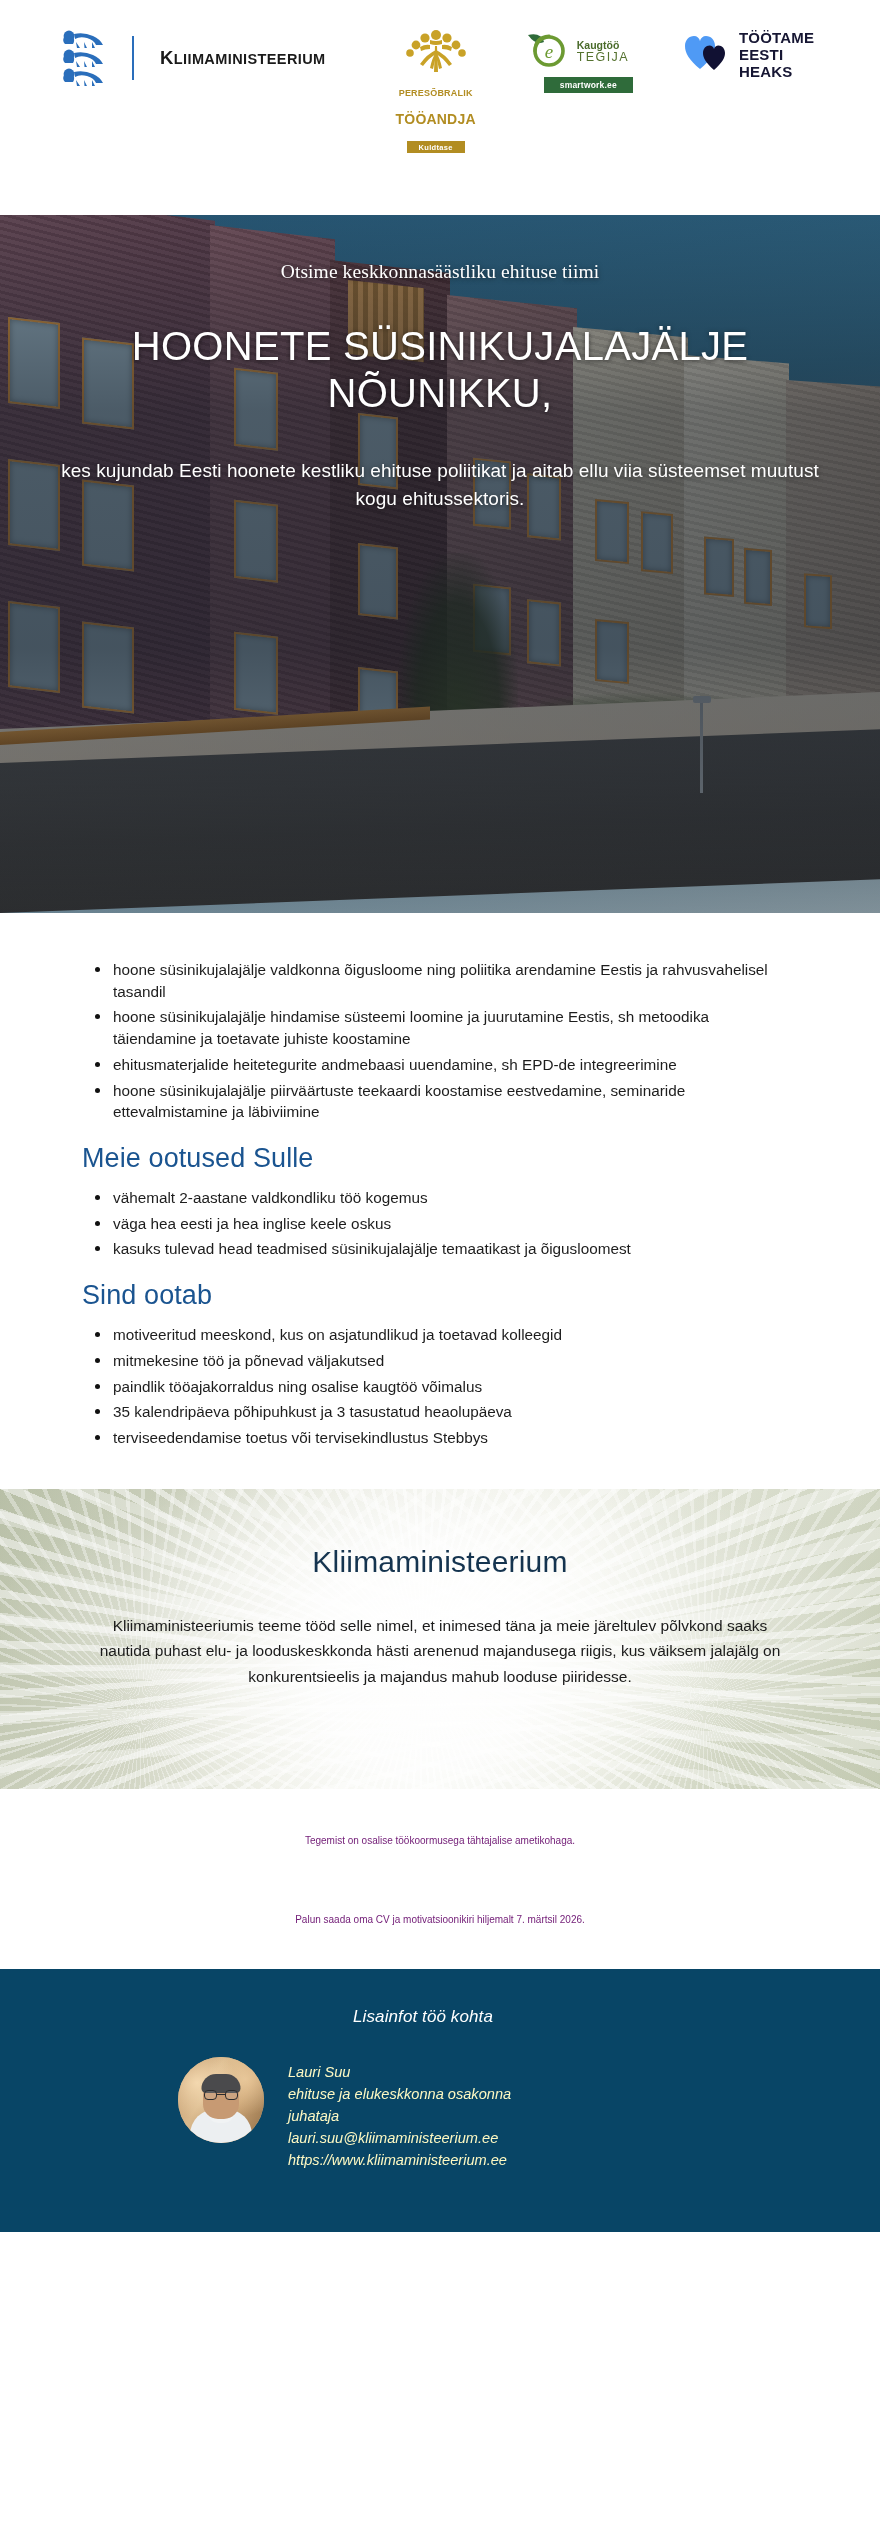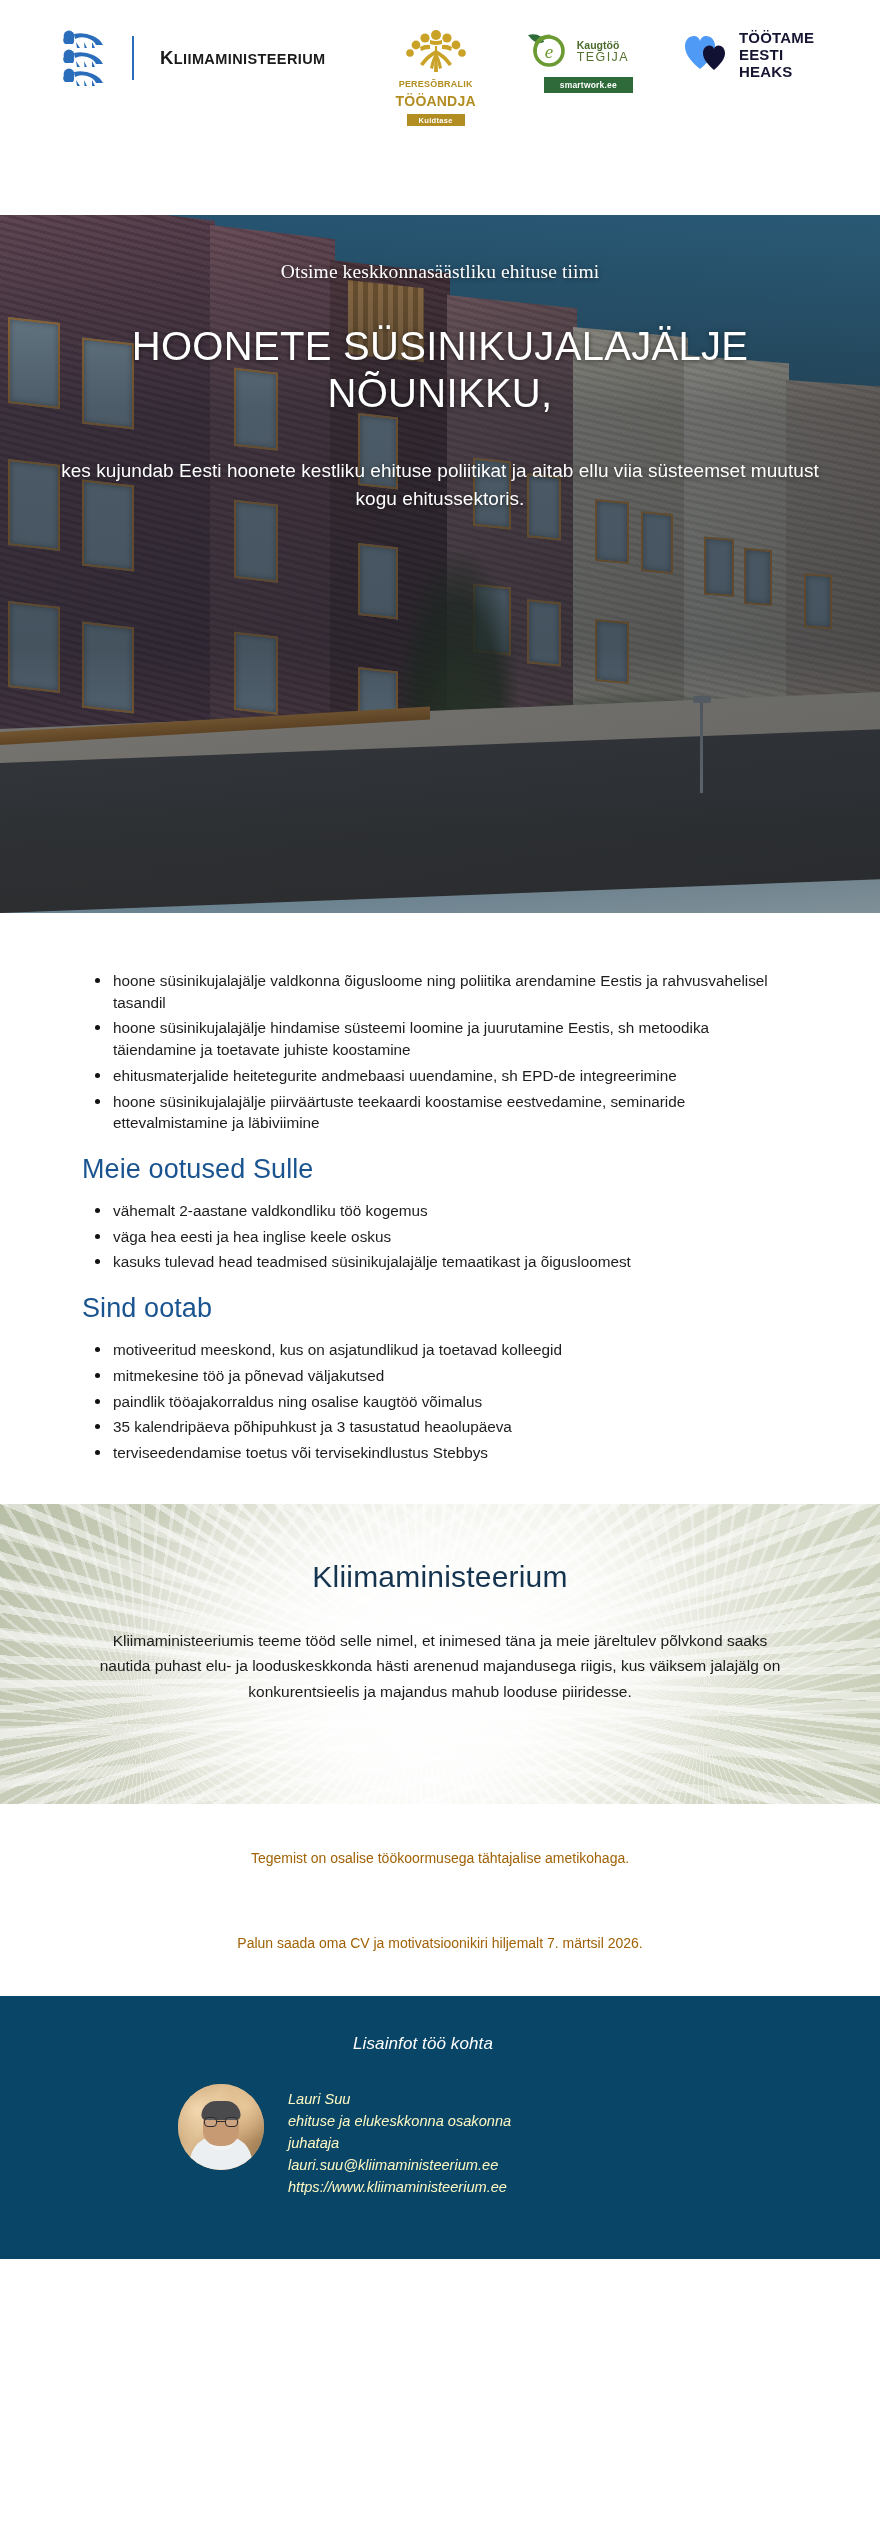--- a/index.html
+++ b/index.html
@@ -31,21 +31,21 @@
     font-family:"Liberation Sans", sans-serif;
     font-size:14.5px;
     letter-spacing:.4px;
     color:#1a1a1a;
     font-weight:700;
     white-space:nowrap;
   }
   .ministry-word .cap { font-size:18.5px; }
 
   
-  .logo-pere { margin-left:70px; flex-direction:column; align-items:center; gap:4px; }
+  .logo-pere { margin-left:70px; flex-direction:column; align-items:center; gap:13px; }
   .pere-mark { display:block; }
   .pere-l1, .pere-l2 {
     font-weight:800; color:#b28d22; letter-spacing:.2px; line-height:1;
     font-family:"Liberation Sans", sans-serif;
   }
   .pere-l1 { font-size:9px; }
   .pere-l2 { font-size:14px; margin-top:1px; }
   .pere-badge {
     background:#b28d22; color:#fff; font-size:7.5px; font-weight:700;
     padding:1.5px 12px; margin-top:2px; letter-spacing:.3px;
@@ -159,21 +159,21 @@
   .content { padding:42px 62px 36px 82px; background:#fff; }
   .sec { margin-bottom:4px; }
   .sec + .sec { margin-top:20px; }
   .sec-title {
     color:#1a5490;
     font-size:27px;
     font-weight:400;
     letter-spacing:.1px;
     margin-bottom:13px;
   }
-  ul.bullets { list-style:none; margin:15px 0 0 10px; padding:0; }
+  ul.bullets { list-style:none; margin:4px 0 0 10px; padding:0; }
   ul.bullets li {
     position:relative;
     padding-left:21px;
     font-size:15.3px;
     line-height:1.42;
     color:#1d1d1d;
     margin-bottom:4px;
     max-width:700px;
   }
   ul.bullets li::before {
@@ -217,21 +217,21 @@
     font-size:30px; font-weight:400; color:#15344f; letter-spacing:.2px;
     margin-bottom:34px;
   }
   .dand-text {
     font-size:15.5px; line-height:1.65; color:#1b1b1b;
     max-width:700px; margin:0 auto;
   }
 
   
   .notes { background:#fff; padding:44px 60px 42px; text-align:center; }
-  .note { font-size:14px; color:#a16207; line-height:1.5; }
+  .note { font-size:10px; color:#701a75; line-height:1.5; }
   .note.deadline { margin-top:64px; }
 
   
   .footer {
     background:#084566;
     color:#fff;
     padding:38px 60px 60px;
     min-height:252px;
     font-style:italic;
   }

